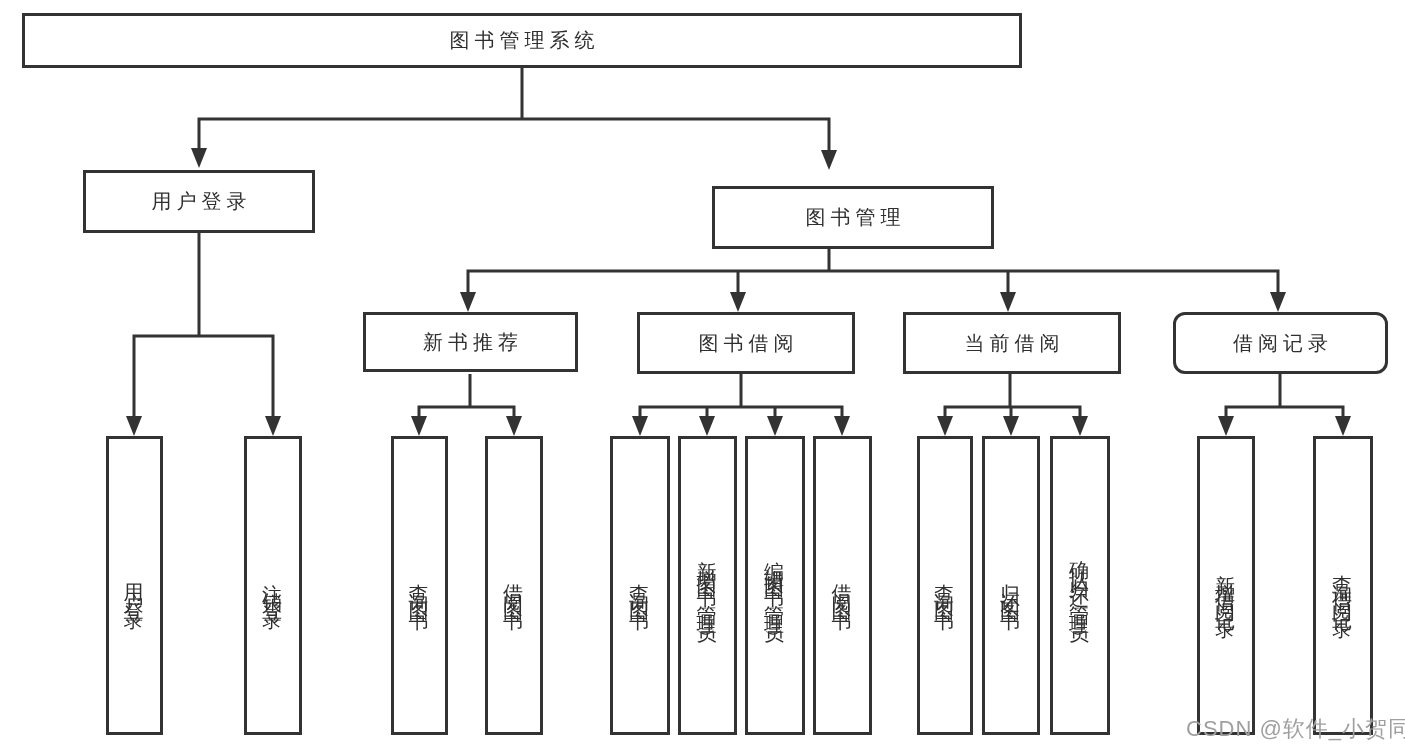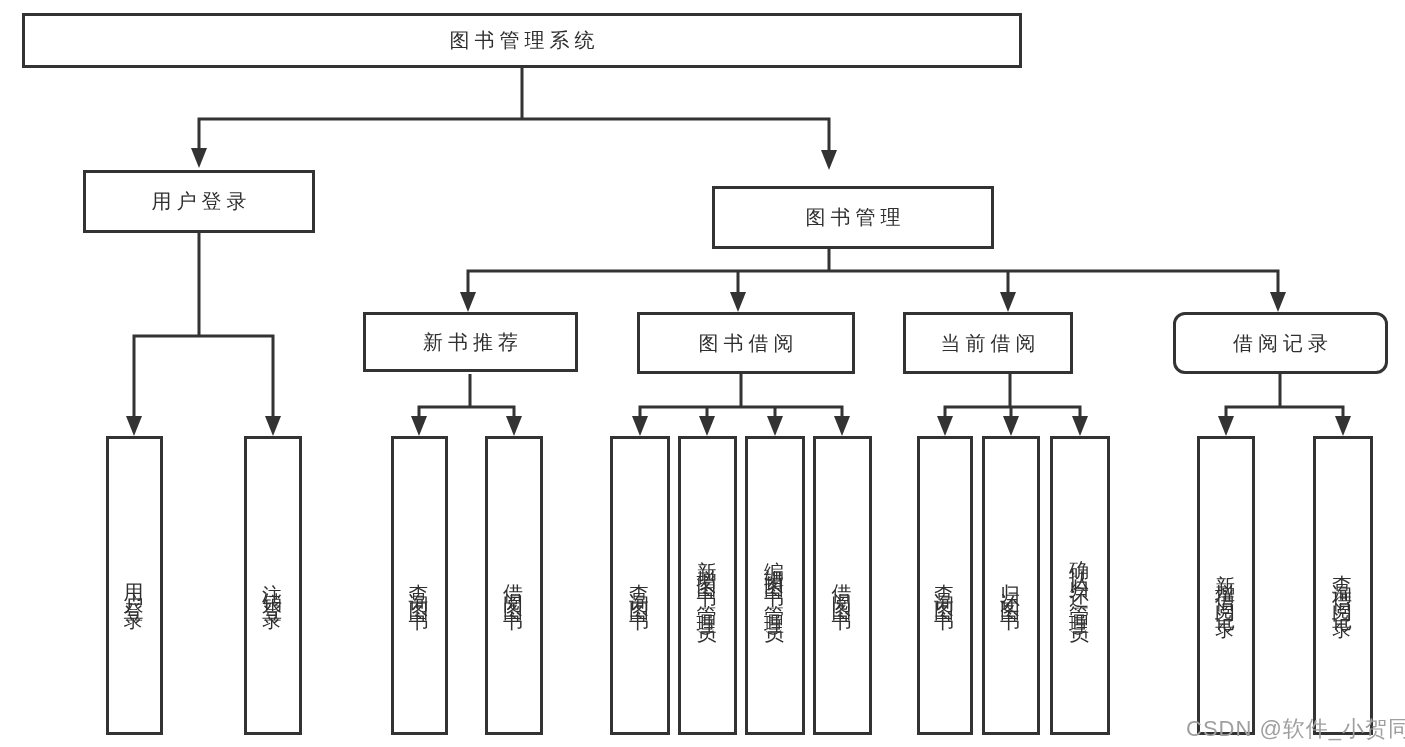--- a/index.html
+++ b/index.html
@@ -98,21 +98,21 @@
   <div class="box hbox" style="left:712px;top:186px;width:282px;height:63px;">
     <span>图书管理</span>
   </div>
 
   <div class="box hbox" style="left:363px;top:312px;width:215px;height:60px;">
     <span>新书推荐</span>
   </div>
   <div class="box hbox" style="left:637px;top:312px;width:218px;height:62px;">
     <span>图书借阅</span>
   </div>
-  <div class="box hbox" style="left:903px;top:312px;width:170px;height:62px;">
+  <div class="box hbox" style="left:903px;top:312px;width:218px;height:62px;">
     <span>当前借阅</span>
   </div>
   <div class="box hbox" style="left:1173px;top:312px;width:215px;height:62px;border-radius:12px;">
     <span>借阅记录</span>
   </div>
 
   <div class="box vbox" style="left:106px;top:436px;width:57px;height:299px;">
     <span class="vtext">用户登录</span>
   </div>
   <div class="box vbox" style="left:244px;top:436px;width:58px;height:299px;">

